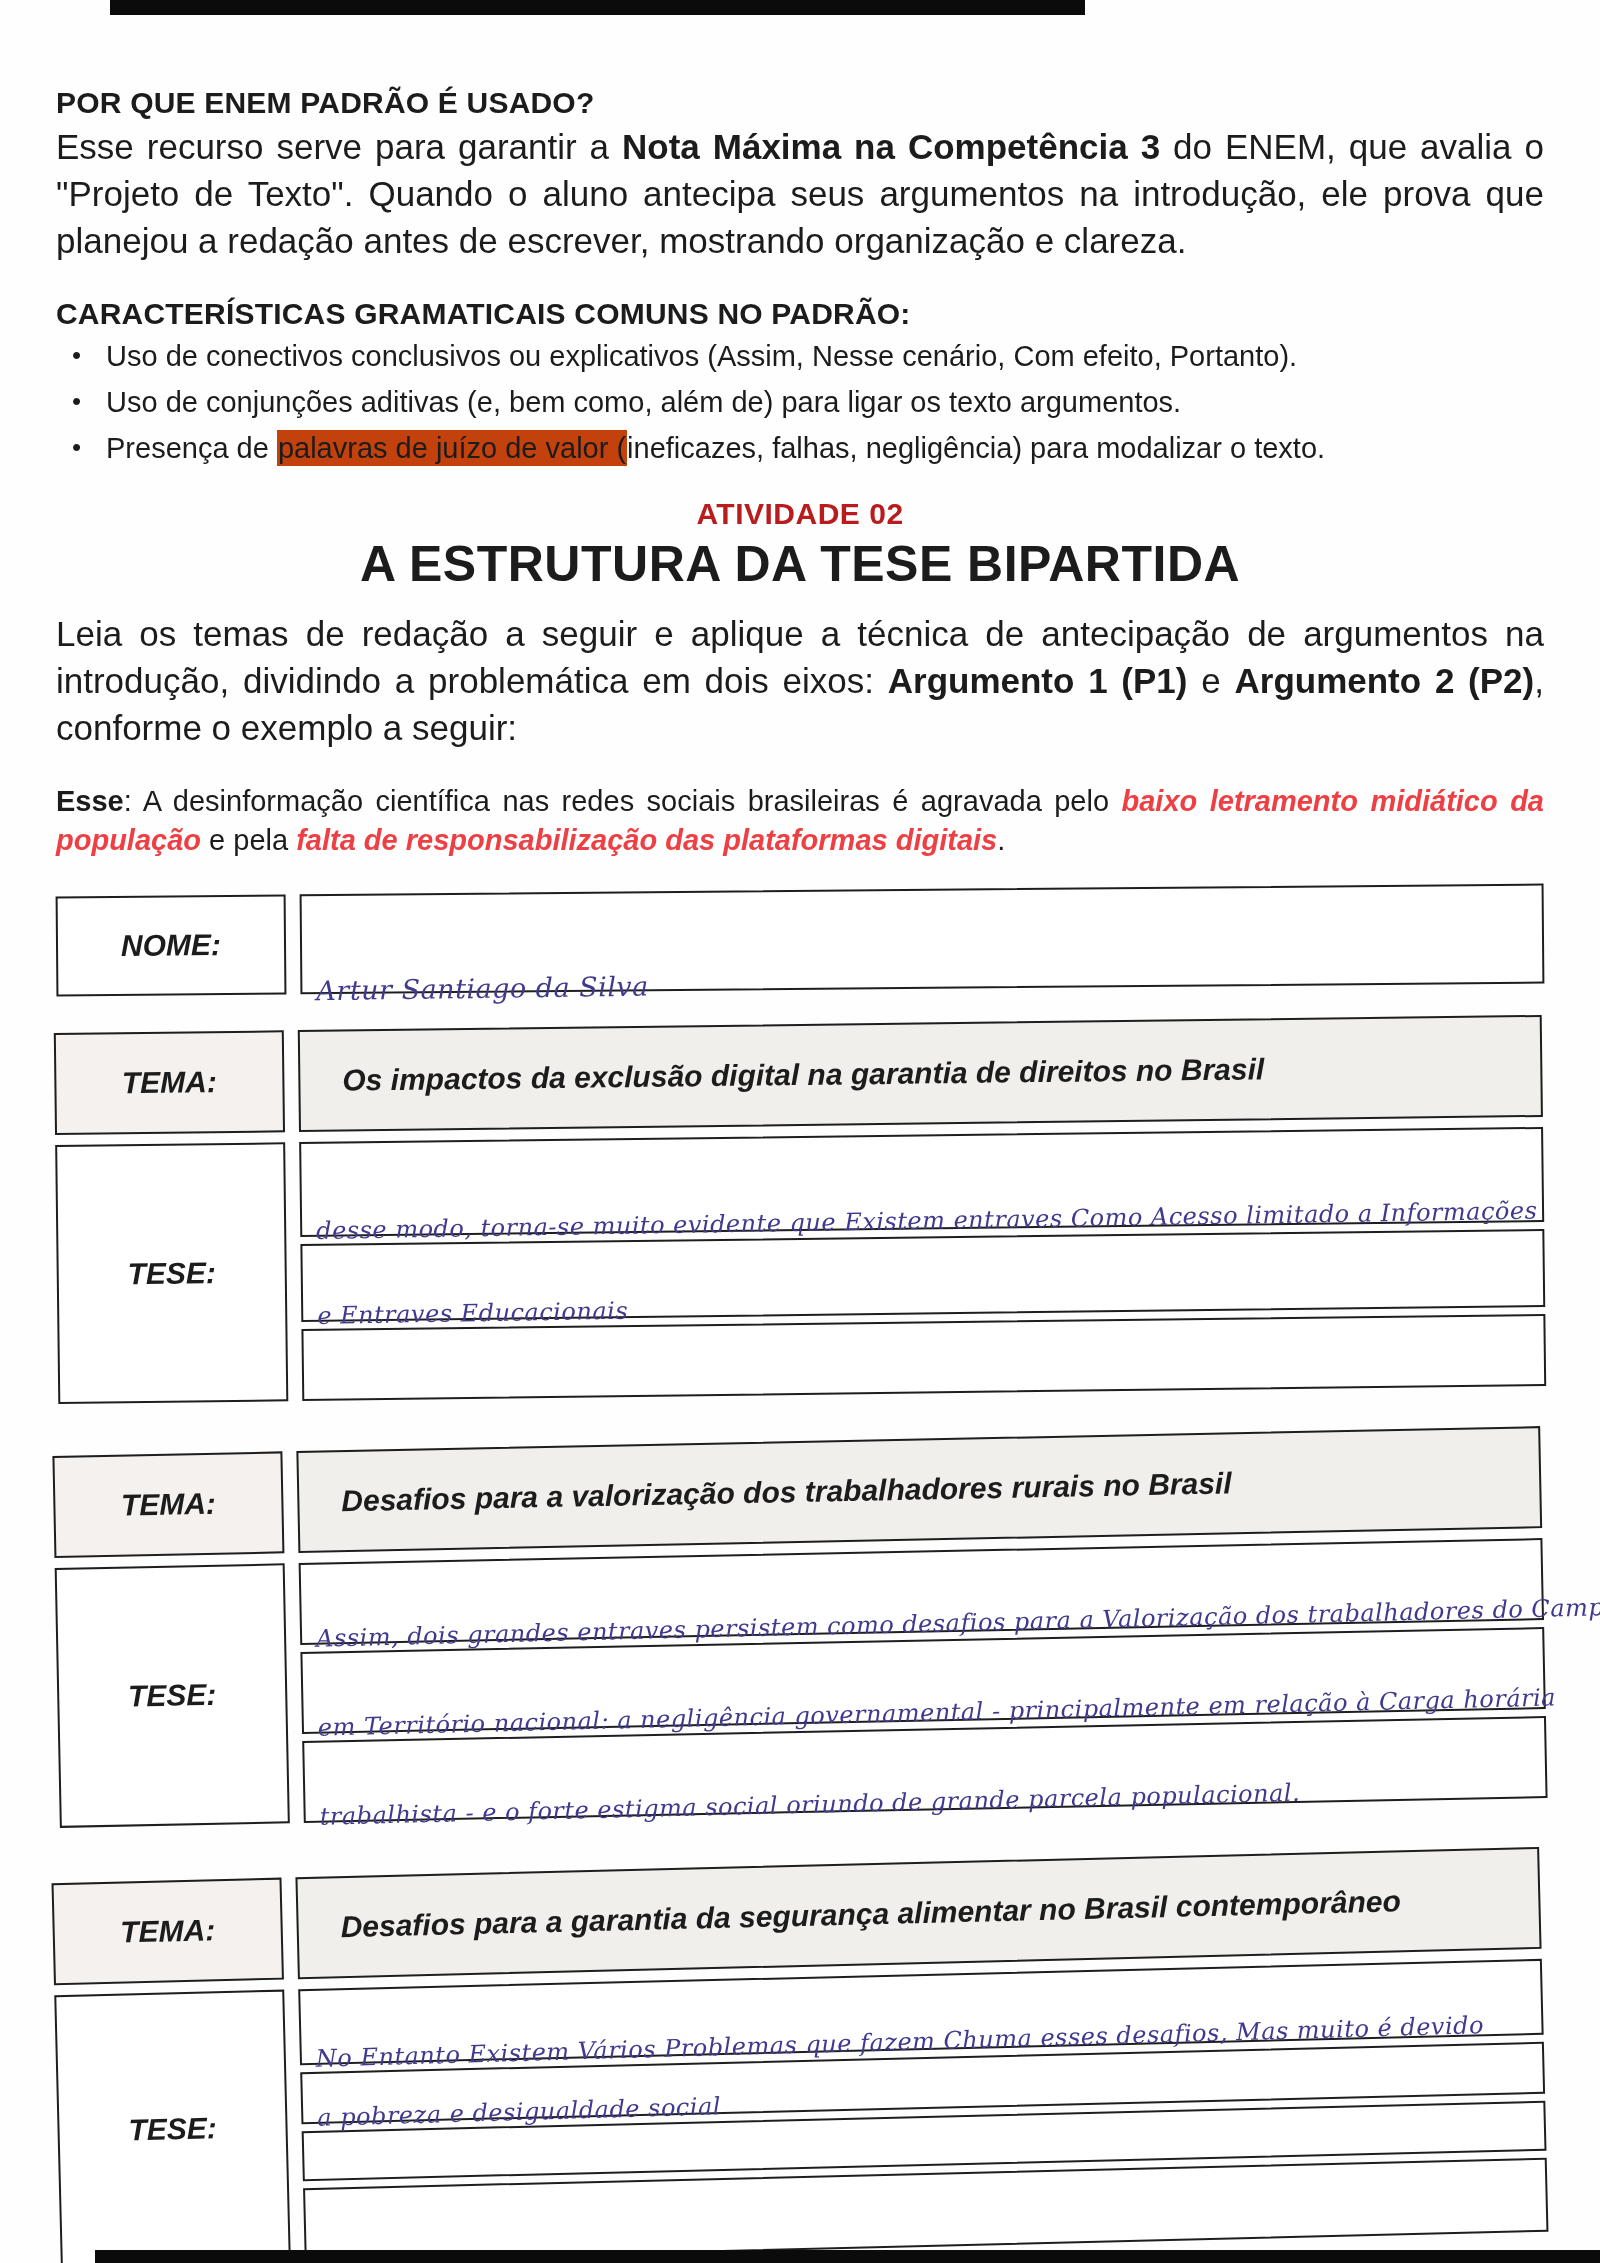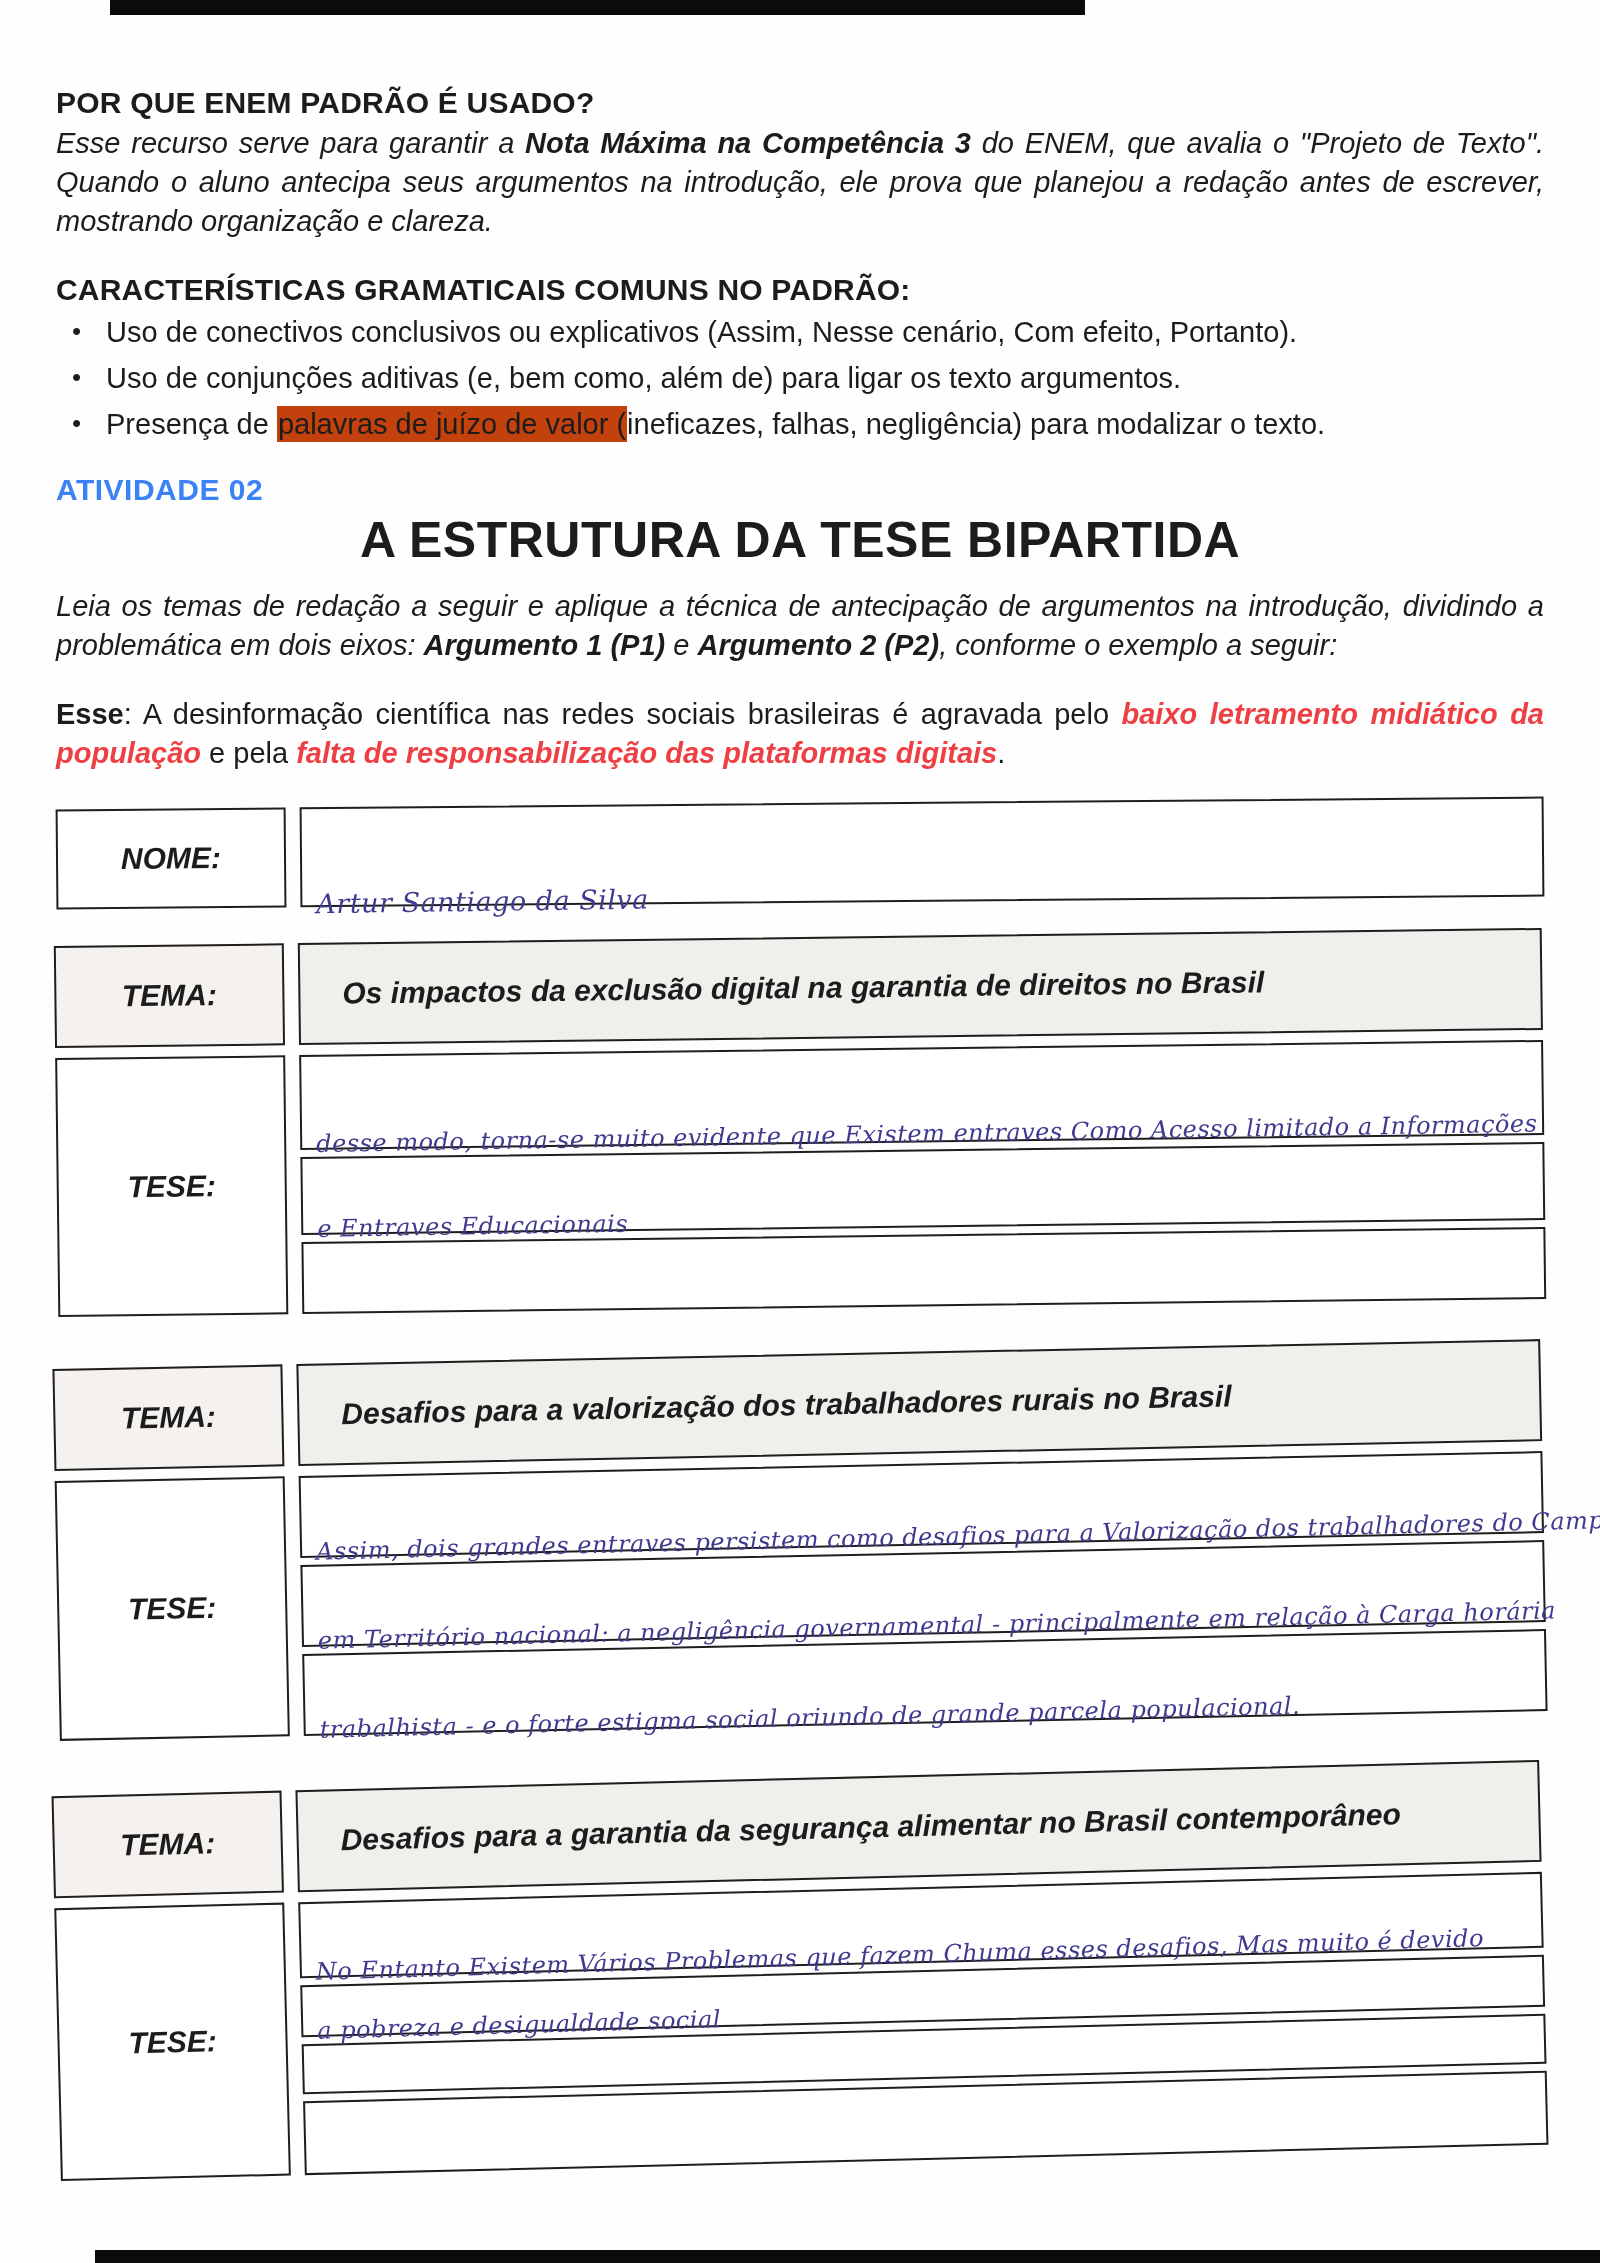--- a/index.html
+++ b/index.html
@@ -12,28 +12,28 @@
     color:#1c1c1c;
     font-family:"Liberation Sans", sans-serif;
   }
   .scan-bar { position:absolute; background:#0b0b0b; }
   .scan-bar.top { left:110px; top:0; width:975px; height:15px; }
   .scan-bar.bottom { left:95px; bottom:0; width:1505px; height:13px; }
 
   .content { padding:86px 56px 0 56px; }
 
   .sec-heading { font-size:30px; font-weight:bold; letter-spacing:.2px; margin-bottom:4px; }
-  .body-p { font-size:29px; line-height:1.34; text-align:justify;font-style:italic; }
+  .body-p { font-size:35px; line-height:1.34; text-align:justify; }
 
   .bullets { list-style:none; margin-top:6px; }
   .bullets li { position:relative; font-size:29px; line-height:1.32; padding-left:50px; margin-bottom:8px; }
   .bullets li .dot { position:absolute; left:16px; top:1px; font-size:26px; }
   .hl { background:#c2410c; padding:2px 1px; }
 
-  .kicker { margin-top:30px; font-weight:bold; font-size:30px; color:#3b82f6; letter-spacing:.5px; }
+  .kicker { margin-top:30px; text-align:center; font-weight:bold; font-size:30px; color:#b91c1c; letter-spacing:.5px; }
   .big-title { text-align:center; font-size:50px; font-weight:bold; letter-spacing:.5px; margin-top:4px; }
 
   .instructions { margin-top:18px; }
 
   .example { margin-top:30px; }
   .ex-line { font-size:29px; line-height:1.35; text-align:justify; }
   .b { font-weight:bold; }
   .i { }
   .red { color:#ee4044; font-weight:bold; font-style:italic; }
 

